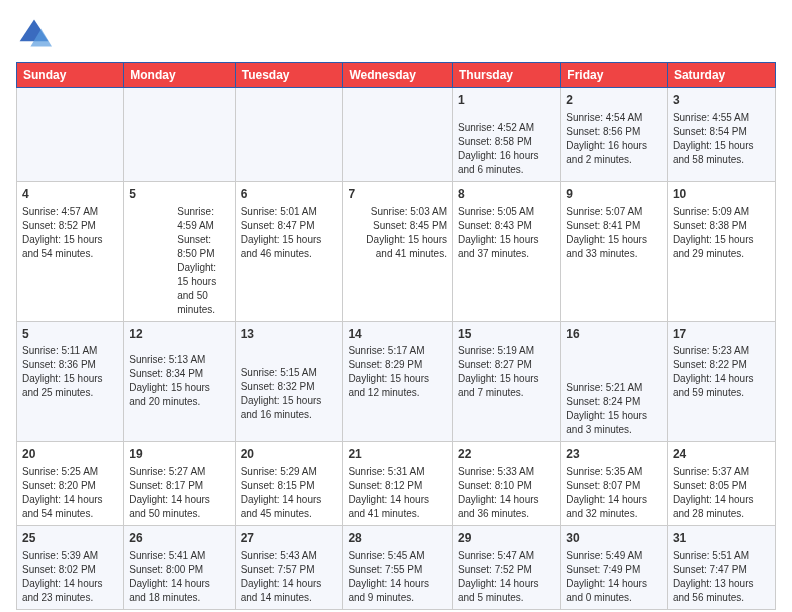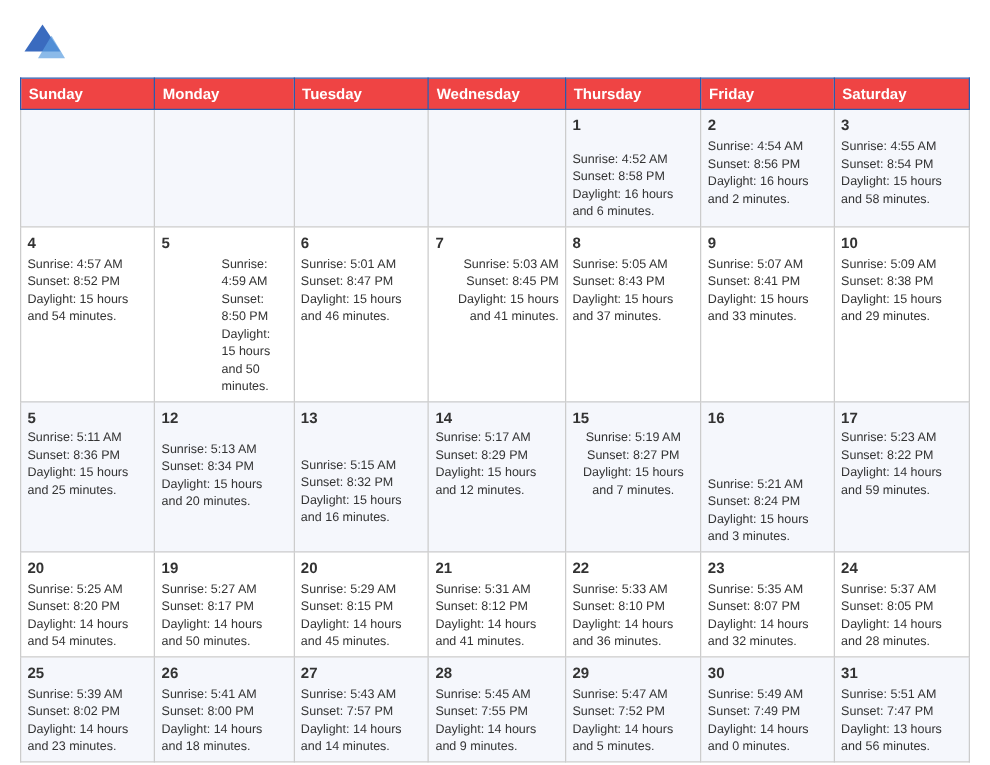--- a/index.html
+++ b/index.html
@@ -225,21 +225,21 @@
         </td>
         <td>
           <span class="day-number">14</span>
           <div class="day-content" style="white-space: pre-line;">Sunrise: 5:17 AM
 Sunset: 8:29 PM
 Daylight: 15 hours
 and 12 minutes.</div>
         </td>
         <td>
           <span class="day-number">15</span>
-          <div class="day-content" style="white-space: pre-line; text-align: center;">Sunrise: 5:19 AM
+          <div class="day-content" style="white-space: pre-line;">Sunrise: 5:19 AM
 Sunset: 8:27 PM
 Daylight: 15 hours
 and 7 minutes.</div>
         </td>
         <td>
           <span class="day-number">16</span>
           <div class="day-content" style="white-space: pre-line; margin-top: 39px;">Sunrise: 5:21 AM
 Sunset: 8:24 PM
 Daylight: 15 hours
 and 3 minutes.</div>

